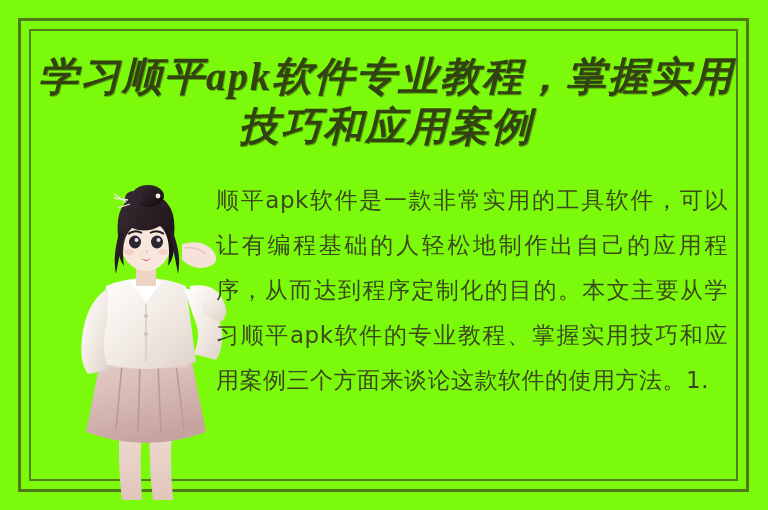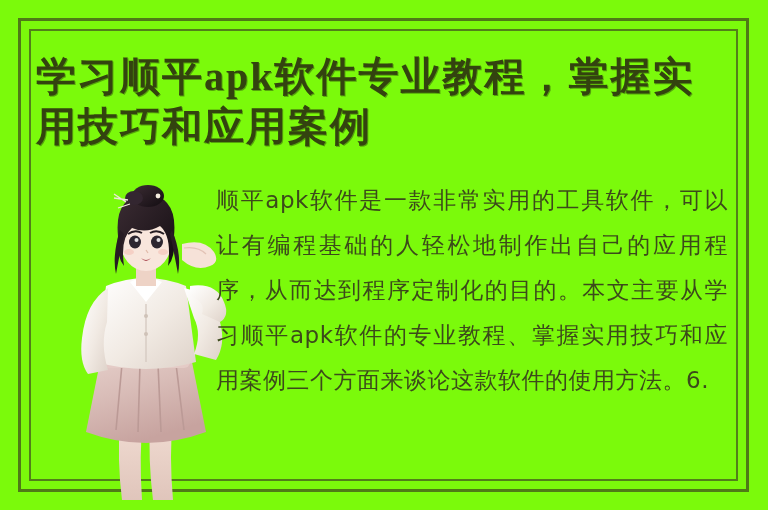--- a/index.html
+++ b/index.html
@@ -43,28 +43,30 @@
     pointer-events: none;
   }
 
   
   .headline {
     position: absolute;
     left: 36px;
     top: 52px;
     width: 700px;
     font-family: "Liberation Serif", "DejaVu Serif", serif;
+    font-style: italic;
     font-weight: bold;
     font-size: 40px;
     line-height: 50px;
     letter-spacing: 2px;
     color: #33430f;
     text-shadow: 1px 1px 0 rgba(40,60,10,0.45);
     white-space: normal;
     word-break: break-all;
+    text-align: center;
   }
 
   
   .bodycopy {
     position: absolute;
     left: 216px;
     top: 178px;
     width: 512px;
     font-family: "DejaVu Sans", "Liberation Sans", sans-serif;
     font-size: 23px;
@@ -178,15 +180,15 @@
 
         <path d="M84 68 l2 3" stroke="#e0b9a8" stroke-width="1.2" fill="none"></path>
         <path d="M79 76 q5 4 10 0 q-5 6 -10 0 z" fill="#a8434c"></path>
 
         <ellipse cx="67" cy="70" rx="5" ry="3" fill="#f3c2b6" opacity="0.6"></ellipse>
         <ellipse cx="101" cy="70" rx="5" ry="3" fill="#f3c2b6" opacity="0.6"></ellipse>
       </g>
     </svg>
   </div>
 
-  <div class="bodycopy">顺平apk软件是一款非常实用的工具软件，可以让有编程基础的人轻松地制作出自己的应用程序，从而达到程序定制化的目的。本文主要从学习顺平apk软件的专业教程、掌握实用技巧和应用案例三个方面来谈论这款软件的使用方法。6.</div>
+  <div class="bodycopy">顺平apk软件是一款非常实用的工具软件，可以让有编程基础的人轻松地制作出自己的应用程序，从而达到程序定制化的目的。本文主要从学习顺平apk软件的专业教程、掌握实用技巧和应用案例三个方面来谈论这款软件的使用方法。1.</div>
 
 </div>
 
 </body></html>

